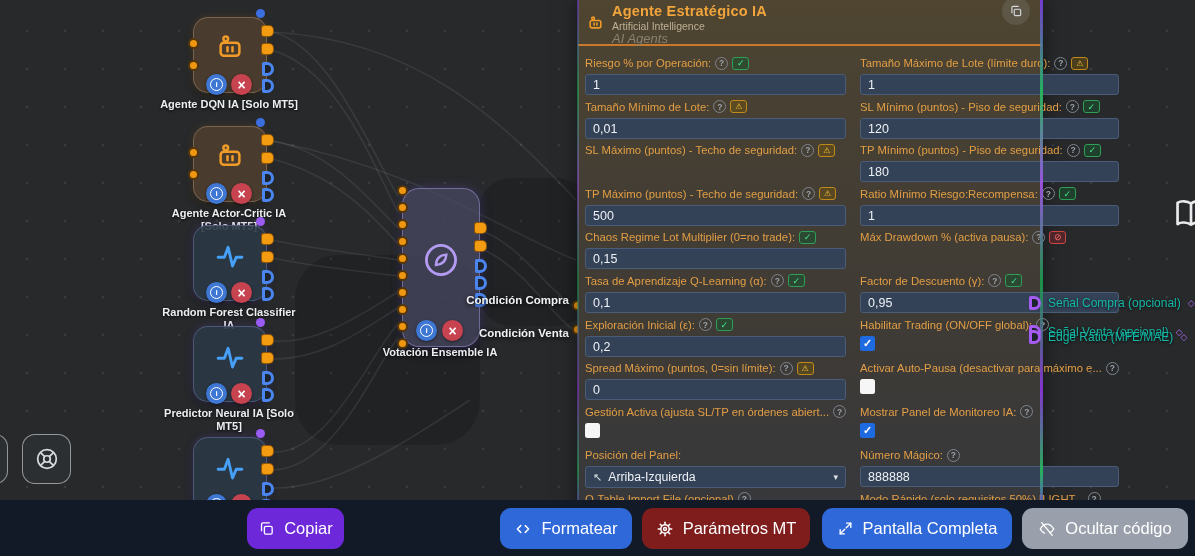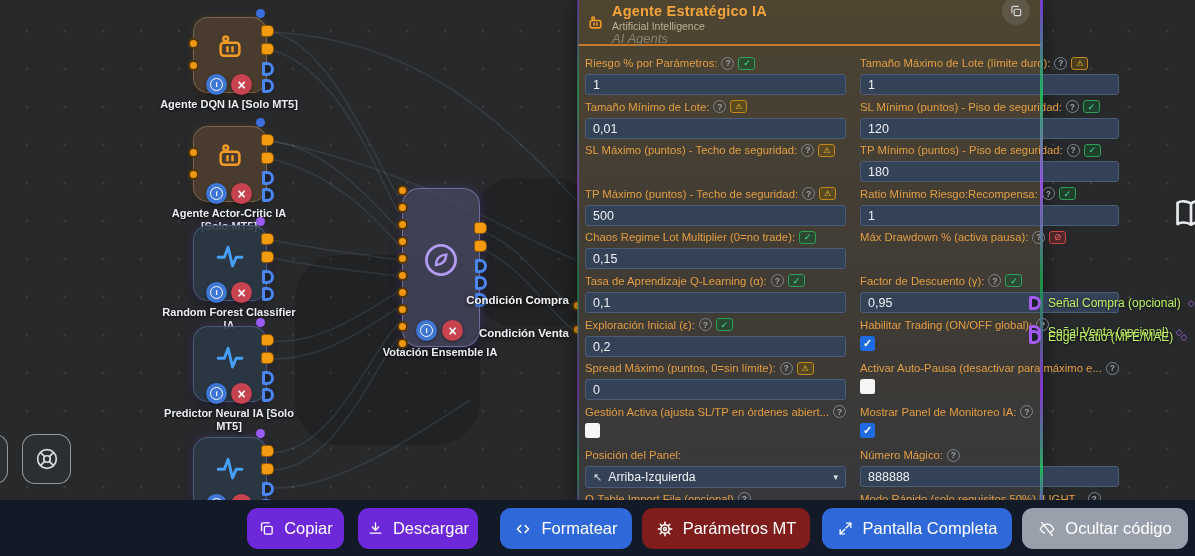--- a/index.html
+++ b/index.html
@@ -69,21 +69,21 @@
   .badge.danger{background:rgba(120,35,40,0.5);border:1px solid #cc4444;color:#ff6b6b;font-size:9px;}
   .finput{margin-top:4px;height:21px;line-height:21px;background:#344257;border:1px solid #4a5c77;border-radius:3px;color:#eef1f5;font-size:12.5px;padding:0 7px;box-sizing:border-box;}
   .fcheck{margin-top:4px;width:15px;height:15px;border-radius:2.5px;background:#f6f6f6;display:flex;align-items:center;justify-content:center;}
   .fcheck.on{background:#1e6ae1;color:#fff;font-size:11px;font-weight:bold;}
   .fselect{margin-top:4px;height:22px;background:#344257;border:1px solid #4a5c77;border-radius:3px;display:flex;align-items:center;padding:0 7px;box-sizing:border-box;}
   .sel-prefix{color:#dfe3e8;font-size:11px;margin-right:6px;}
   .sel-value{color:#eef1f5;font-size:12.3px;}
   .sel-chev{margin-left:auto;color:#dfe3e8;font-size:9px;}
 
   .out-row{position:absolute;left:1029px;display:flex;align-items:center;gap:7px;z-index:6;}
-  .out-label{color:#bef264;font-size:12px;text-shadow:0 1px 3px rgba(0,0,0,.8);}
+  .out-label{color:#14b8a6;font-size:12px;text-shadow:0 1px 3px rgba(0,0,0,.8);}
   .out-diamond{color:#b069f2;font-size:9px;}
 
   
   .ctl-btn{position:absolute;border:1px solid rgba(255,255,255,0.5);background:rgba(46,48,50,0.9);border-radius:13px;z-index:4;display:flex;align-items:center;justify-content:center;}
   .book-btn{position:absolute;left:1172px;top:194px;z-index:6;}
 
   
   .tbar{position:absolute;left:0;right:0;bottom:0;height:56px;background:#121a28;z-index:10;}
   .tbtn{position:absolute;top:8px;height:41px;border:none;border-radius:11px;display:flex;align-items:center;justify-content:center;gap:9px;color:#fff;font-size:16.5px;font-family:"Liberation Sans",sans-serif;cursor:pointer;padding:0;}
   .tbtn.green{background:#6d28d9;}
@@ -262,21 +262,21 @@
   <div class="pcopy">
     <svg width="14" height="14" viewBox="0 0 24 24" fill="none" stroke="#d4d8dc" stroke-width="2" stroke-linecap="round" stroke-linejoin="round">
       <rect x="9" y="9" width="11" height="11" rx="2"></rect>
         <path d="M5,15 V6 a2,2 0 0 1 2,-2 h9"></path>
     </svg>
   </div>
   <div class="pgrid">
     <div class="pcol">
         <div class="frow">
           <div class="lrow">
-            <span class="flabel">Riesgo % por Parámetros:</span>
+            <span class="flabel">Riesgo % por Operación:</span>
             <span class="badge help">?</span>
             <span class="badge ok">✓</span>
           </div>
           <div class="finput">1</div>
         </div>
         <div class="frow">
           <div class="lrow">
             <span class="flabel">Tamaño Mínimo de Lote:</span>
             <span class="badge help">?</span>
             <span class="badge warn">⚠</span>
@@ -456,28 +456,20 @@
 </div>
 
 <div class="tbar">
   <button class="tbtn green" style="left:247px;width:97px;">
     <svg width="17" height="17" viewBox="0 0 24 24" fill="none" stroke="#fff" stroke-width="1.9" stroke-linecap="round" stroke-linejoin="round">
         <rect x="9" y="9" width="11" height="11" rx="2"></rect>
         <path d="M5,15 V6 a2,2 0 0 1 2,-2 h9"></path>
       </svg>
     <span>Copiar</span>
   </button>
-  <button class="tbtn green" style="left:358px;width:120px;">
-    <svg width="17" height="17" viewBox="0 0 24 24" fill="none" stroke="#fff" stroke-width="1.9" stroke-linecap="round" stroke-linejoin="round">
-        <line x1="12" y1="4" x2="12" y2="14"></line>
-        <polyline points="7.5,10 12,14.5 16.5,10"></polyline>
-        <path d="M4.5,18.5 h15"></path>
-      </svg>
-    <span>Descargar</span>
-  </button>
   <button class="tbtn blue" style="left:500px;width:132px;">
     <svg width="18" height="18" viewBox="0 0 24 24" fill="none" stroke="#fff" stroke-width="1.9" stroke-linecap="round" stroke-linejoin="round">
         <polyline points="9,7.5 4.5,12 9,16.5"></polyline>
         <polyline points="15,7.5 19.5,12 15,16.5"></polyline>
       </svg>
     <span>Formatear</span>
   </button>
   <button class="tbtn gray" style="left:642px;width:168px;">
     <svg width="18" height="18" viewBox="0 0 24 24" fill="none" stroke="#fff" stroke-width="2" stroke-linecap="round">
       <circle cx="12" cy="12" r="5.6"></circle>

